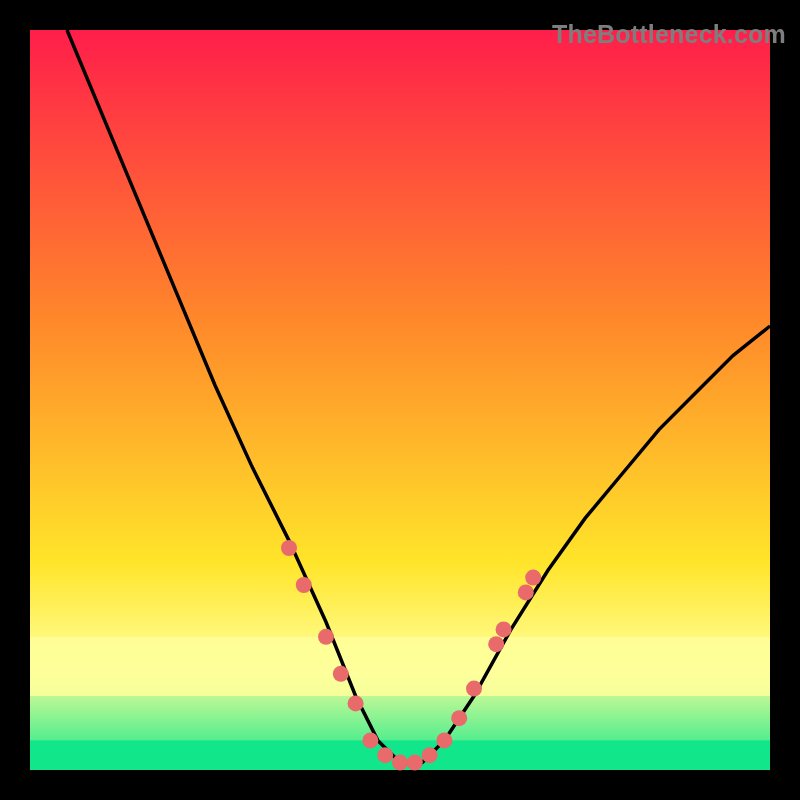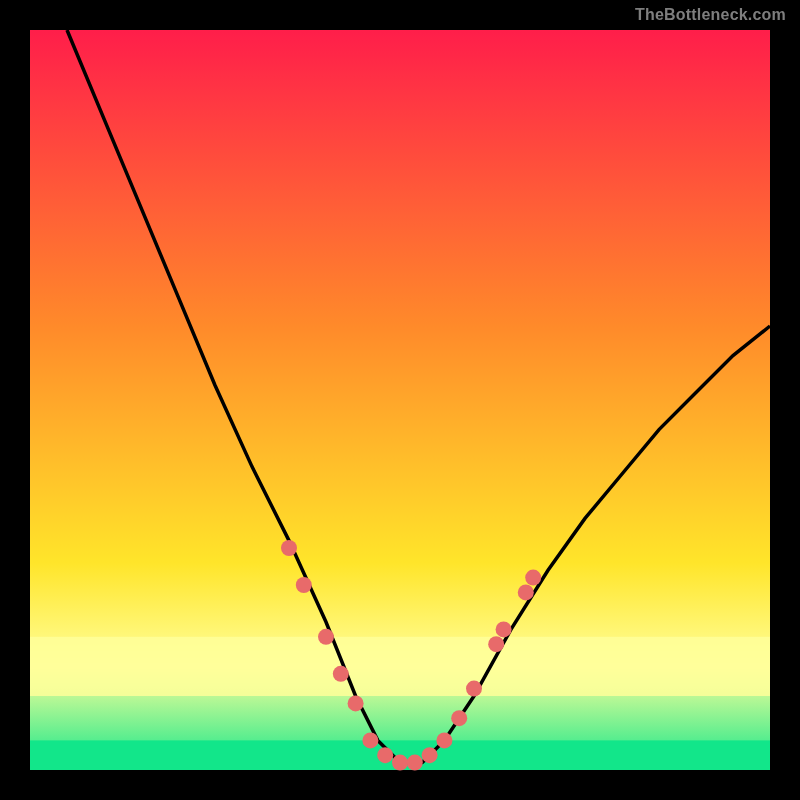--- a/index.html
+++ b/index.html
@@ -11,24 +11,24 @@
     overflow: hidden;
   }
   .chart-wrap {
     position: relative;
     width: 800px;
     height: 800px;
     background: #000;
   }
   .attribution {
     position: absolute;
-    top: 6px;
+    top: 20px;
     right: 14px;
     font-family: Arial, Helvetica, sans-serif;
-    font-size: 16px;
+    font-size: 25px;
     font-weight: bold;
     color: #7e7e7e;
     letter-spacing: 0.2px;
   }
   svg {
     display: block;
   }
 </style>
 </head>
 <body>

